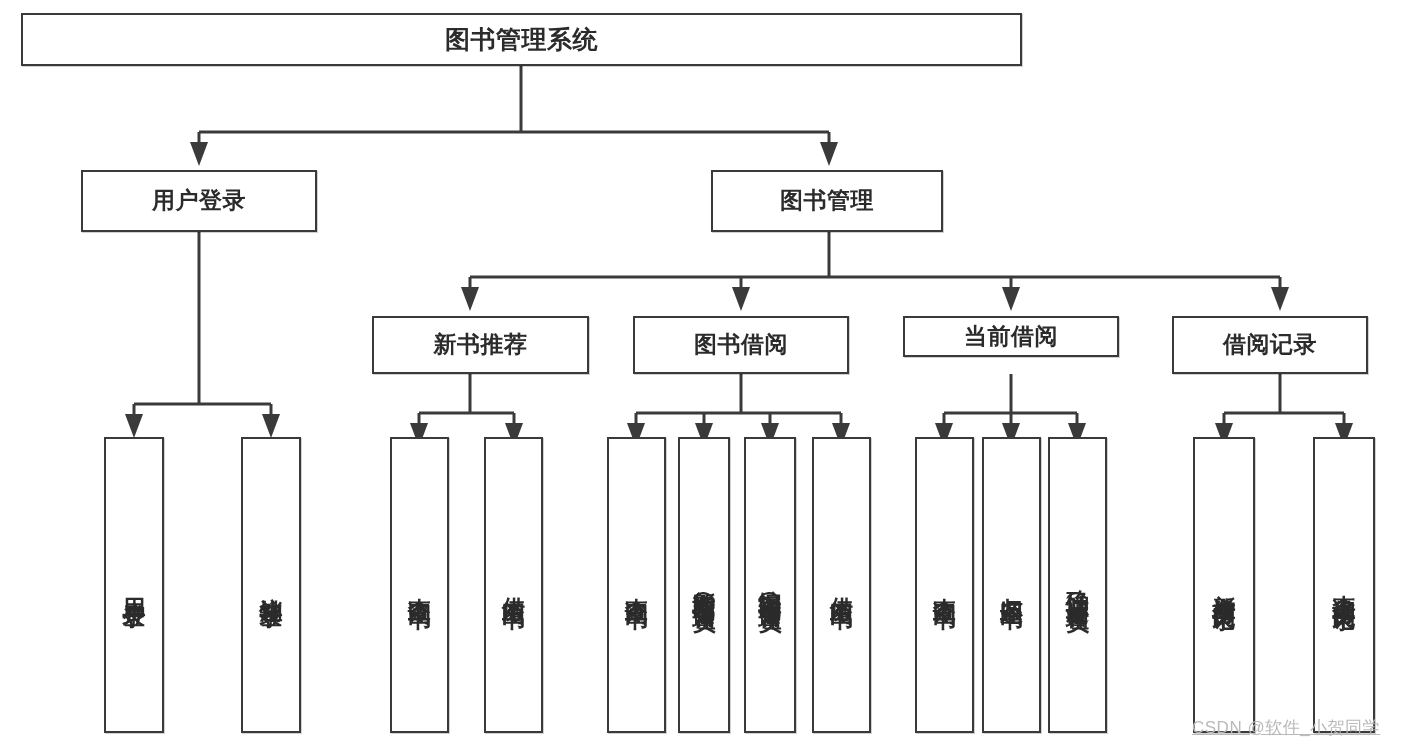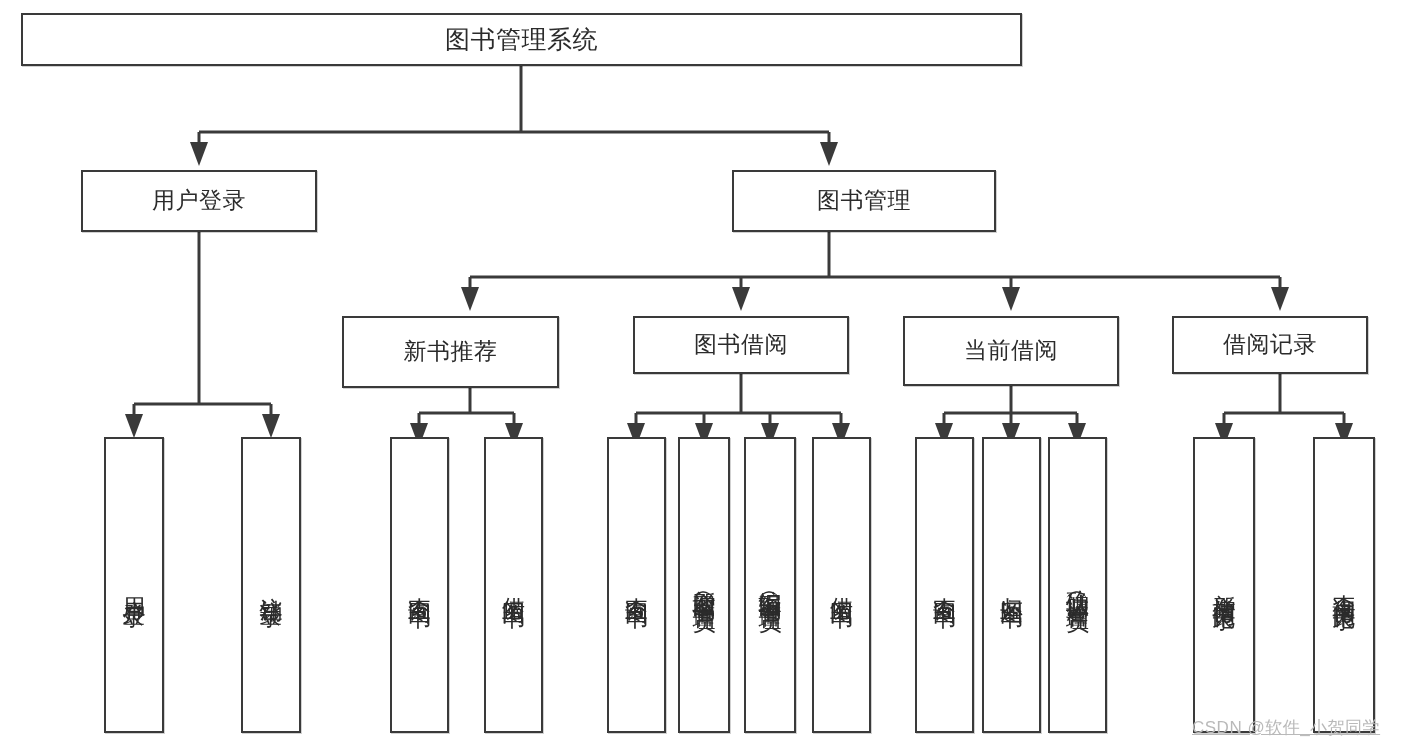--- a/index.html
+++ b/index.html
@@ -30,20 +30,21 @@
     box-sizing: border-box;
     border: 2px solid #3a3a3a;
     background: #ffffff;
     display: flex;
     align-items: center;
     justify-content: center;
     color: #2b2b2b;
     line-height: 1.18;
     text-align: right;
     box-shadow: 1px 1px 0 rgba(0,0,0,0.18);
+    font-weight: bold;
   }
   .node.horiz {
     font-size: 23px;
     letter-spacing: 0.5px;
     padding: 0 6px;
   }
   .node.horiz.title {
     font-size: 25px;
   }
   .node.vert {
@@ -136,32 +137,32 @@
     </svg>
 
   <div class="node horiz title" style="left: 21px; top: 13px; width: 1001px; height: 53px;">
     <span class="node-label">图书管理系统</span>
   </div>
 
   <div id="level2-group">
       <div class="node horiz" style="left: 81px; top: 170px; width: 236px; height: 62px;">
         <span class="node-label">用户登录</span>
       </div>
-      <div class="node horiz" style="left: 711px; top: 170px; width: 264px; height: 62px; margin-left: 21px;">
+      <div class="node horiz" style="left: 711px; top: 170px; width: 232px; height: 62px;">
         <span class="node-label">图书管理</span>
       </div>
     </div>
   <div id="level3-group">
-      <div class="node horiz" style="left: 342px; top: 316px; width: 217px; height: 72px;">
+      <div class="node horiz" style="left: 372px; top: 316px; width: 217px; height: 58px;">
         <span class="node-label">新书推荐</span>
       </div>
       <div class="node horiz" style="left: 633px; top: 316px; width: 216px; height: 58px;">
         <span class="node-label">图书借阅</span>
       </div>
-      <div class="node horiz" style="left: 903px; top: 316px; width: 216px; height: 70px;">
+      <div class="node horiz" style="left: 903px; top: 316px; width: 216px; height: 41px;">
         <span class="node-label">当前借阅</span>
       </div>
       <div class="node horiz" style="left: 1172px; top: 316px; width: 196px; height: 58px;">
         <span class="node-label">借阅记录</span>
       </div>
     </div>
   <div id="leaf-group">
       <div class="node vert" style="left: 104px; top: 437px; width: 60px; height: 296px;">
         <span class="node-label">用户登录</span>
       </div>

